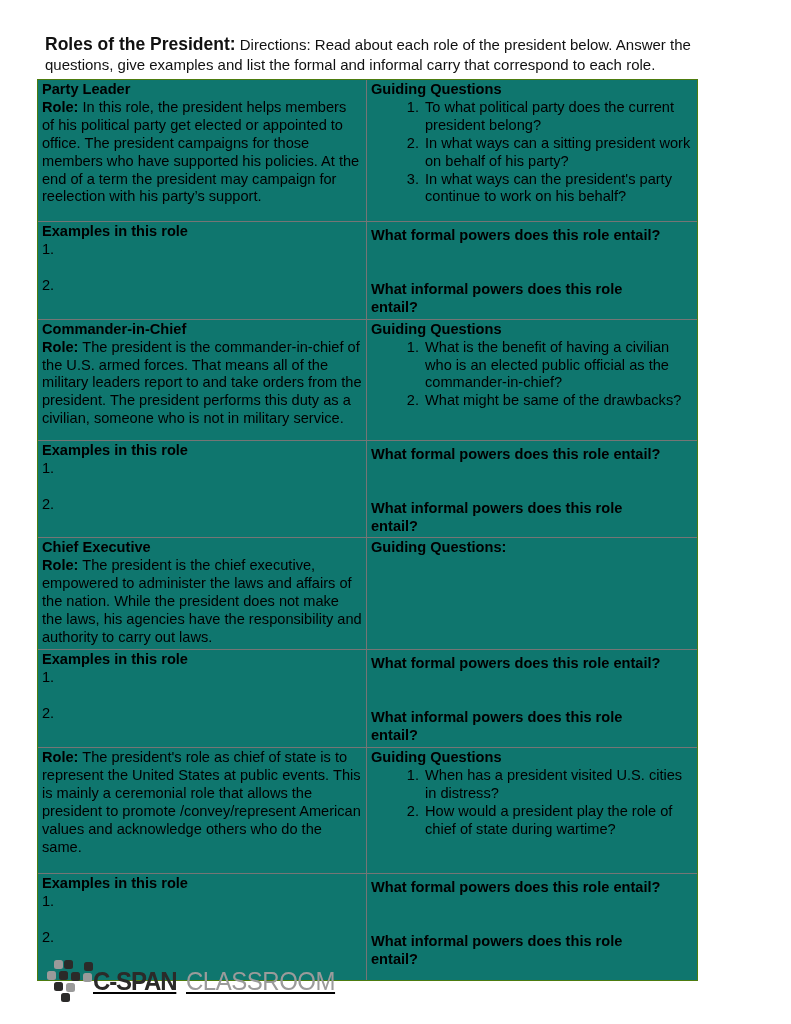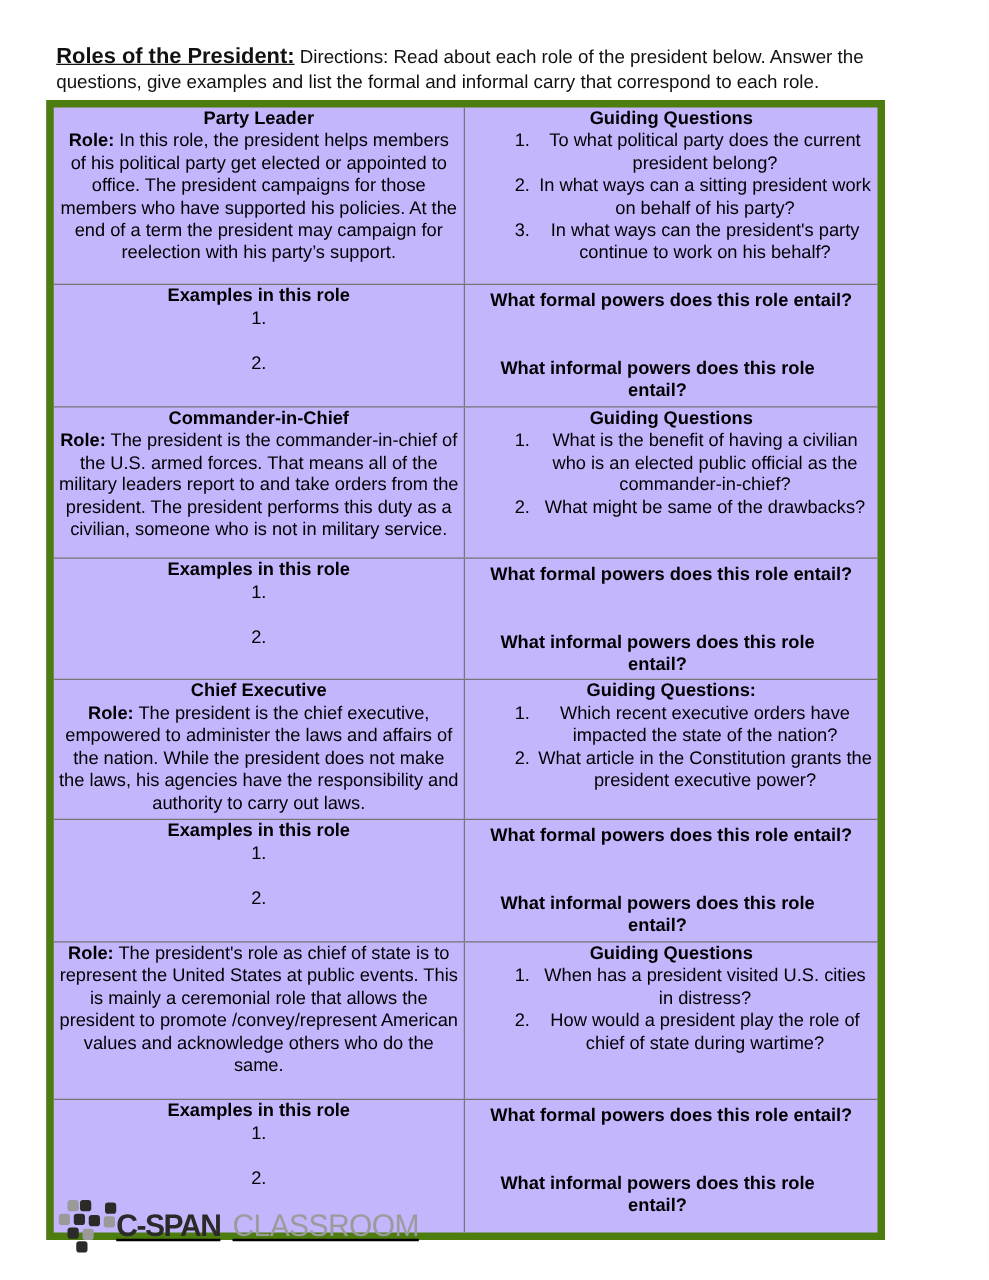--- a/index.html
+++ b/index.html
@@ -7,23 +7,23 @@
     width:791px;height:1024px;overflow:hidden;position:relative;
     font-family:"Liberation Sans","DejaVu Sans",sans-serif;
     color:#000;
     -webkit-font-smoothing:antialiased;
   }
   .sheet{position:absolute;left:37px;top:34px;width:700px;}
   .intro{
     margin:0 0 4px 8px;width:697px;
     font-size:15px;line-height:20px;color:#111;
   }
-  .intro .big{font-size:17.5px;font-weight:bold;text-decoration:underline;}
+  .intro .big{font-size:17.5px;font-weight:bold;}
   .intro .dir{font-weight:normal;}
-  .tbl{border:6px solid #4d7c0f;width:659px;background:#c4b5fd;text-align:center;}
+  .tbl{border:1px solid #4d7c0f;width:659px;background:#0f766e;}
   .row{display:grid;grid-template-columns:328px 331px;}
   .row + .row{border-top:1px solid #757575;}
   .cell{padding:1px 4px 2px 4px;font-size:14.6px;line-height:17.9px;}
   .cell.right{border-left:1px solid #757575;}
   .b{font-weight:bold;}
   ol.gq{margin:0;padding-left:52px;}
   ol.gq li{padding-left:2px;}
   .num2{margin-top:18px;}
   .informal{max-width:300px;margin-top:36px;}
   .formal{margin-top:4px;}
@@ -102,24 +102,20 @@
       </div>
     </div>
 
     <div class="row h5">
       <div class="cell left">
         <div class="b">Chief Executive</div>
         <div><span class="b">Role:</span> <span>The president is the chief executive, empowered to administer the laws and affairs of the nation. While the president does not make the laws, his agencies have the responsibility and authority to carry out laws.</span></div>
       </div>
       <div class="cell right">
         <div class="b">Guiding Questions:</div>
-        <ol class="gq">
-          <li>Which recent executive orders have impacted the state of the nation?</li>
-          <li>What article in the Constitution grants the president executive power?</li>
-        </ol>
       </div>
     </div>
 
     <div class="row h6">
       <div class="cell left">
         <div class="b">Examples in this role</div>
         <div>1.</div>
         <div class="num2">2.</div>
       </div>
       <div class="cell right">

